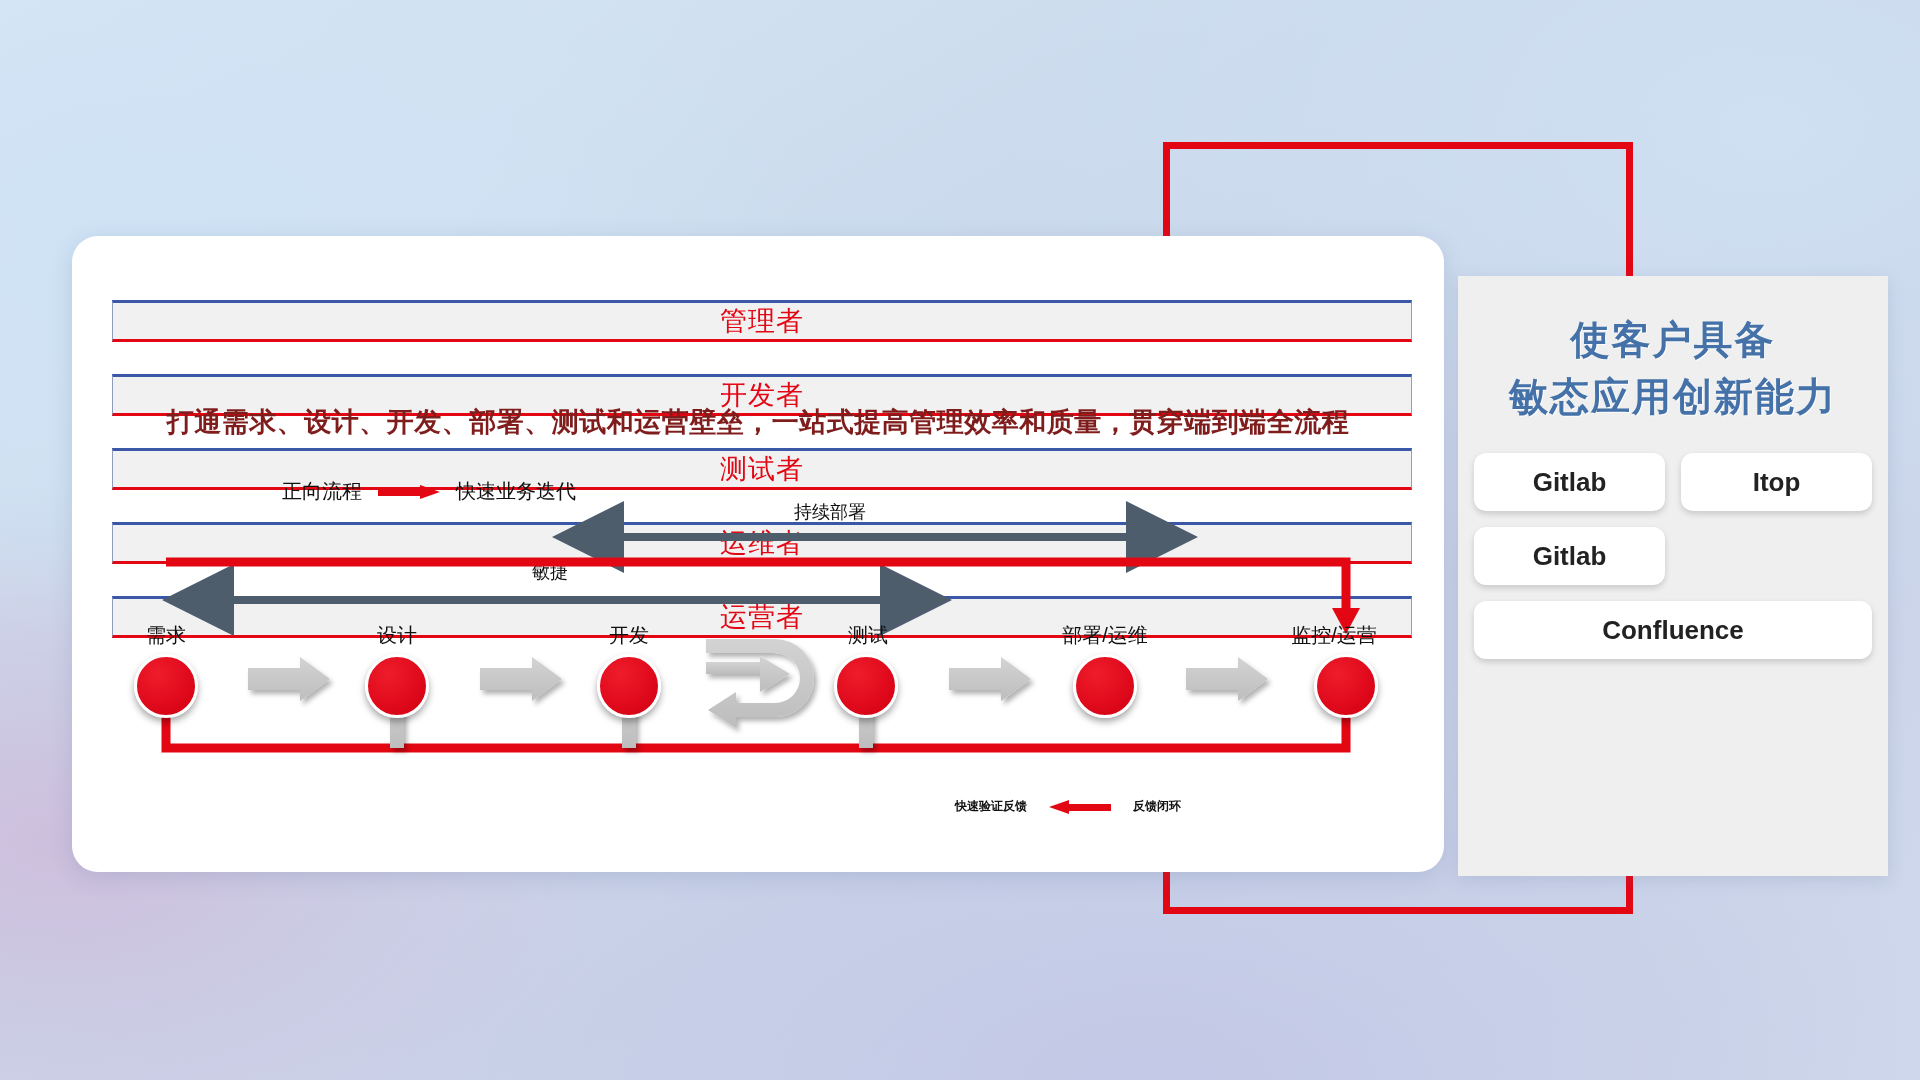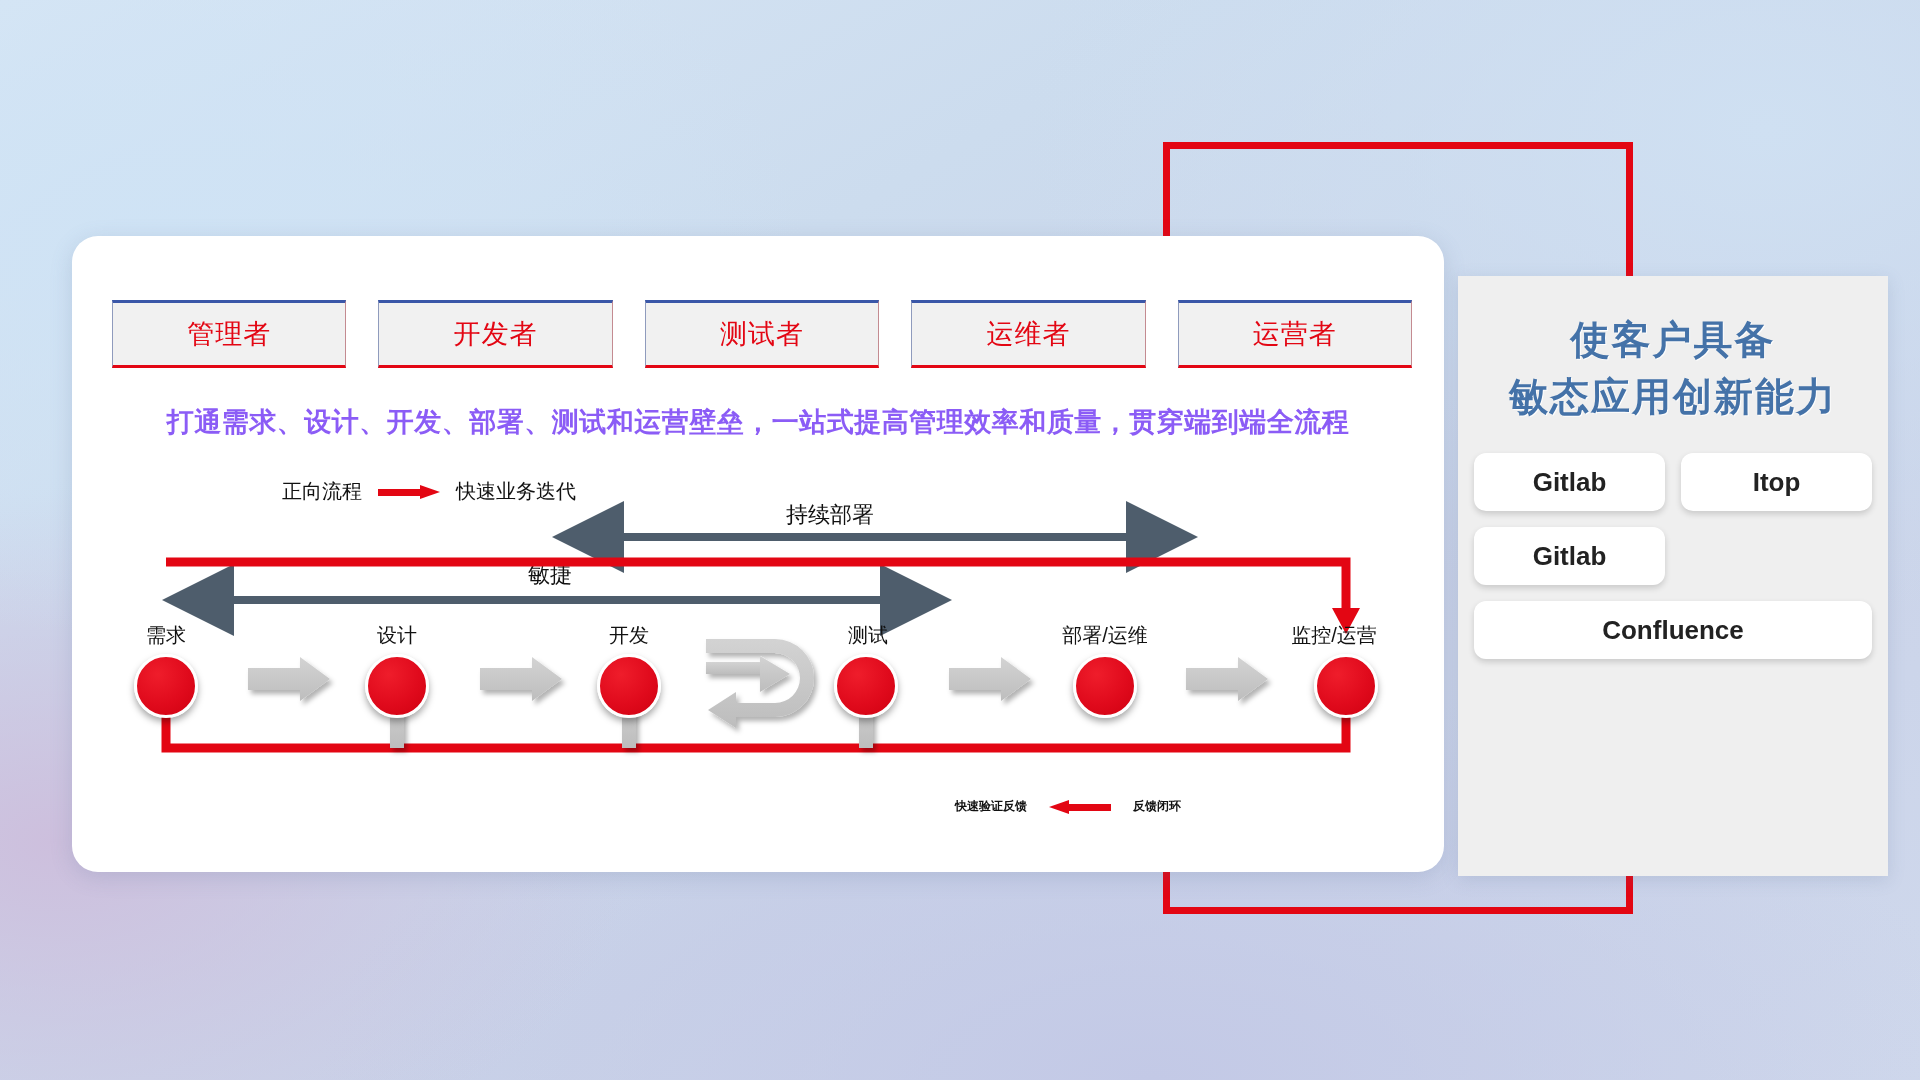--- a/index.html
+++ b/index.html
@@ -30,37 +30,37 @@
   
   #card{
     position:absolute;left:72px;top:236px;width:1372px;height:636px;
     background:#ffffff;border-radius:26px;
     box-shadow:0 5px 22px rgba(90,110,150,.20);
   }
 
   
   #roles{
     position:absolute;left:112px;top:300px;width:1300px;height:68px;
-    display:flex;gap:32px;
+    display:flex;gap:32px;flex-direction:column;
   }
   .role{
     flex:1;background:#F1F1F1;
     border-top:3px solid #3A57A8;
     border-bottom:3px solid #E30613;
     border-left:1px solid #8f9bbd;
     border-right:1px solid #c48b91;
     display:flex;align-items:center;justify-content:center;
     font-size:27px;color:#E30613;letter-spacing:1px;
     box-sizing:border-box;
   }
 
   
   #desc{
     position:absolute;left:0;top:404px;width:1516px;text-align:center;
-    font-size:27px;font-weight:bold;color:#8b5cf6;letter-spacing:.5px;
+    font-size:27px;font-weight:bold;color:#7f1d1d;letter-spacing:.5px;
   }
 
   
   #fwd{
     position:absolute;left:282px;top:478px;
     display:flex;align-items:center;gap:16px;
     font-size:20px;font-weight:normal;color:#111;
   }
   .redarrow-r{
     width:62px;height:13px;position:relative;
@@ -74,21 +74,21 @@
     position:absolute;left:955px;top:798px;
     display:flex;align-items:center;gap:22px;
     font-size:12px;font-weight:bold;color:#111;
   }
   .redarrow-l{width:62px;height:13px;position:relative;}
   .redarrow-l::before{content:"";position:absolute;right:0;top:4px;width:42px;height:7px;background:#E30613;}
   .redarrow-l::after{content:"";position:absolute;left:0;top:0;width:0;height:0;
     border-right:20px solid #E30613;border-top:7px solid transparent;border-bottom:7px solid transparent;}
 
   
-  .span-cap{position:absolute;font-size:22px;color:#111;text-align:center;}
+  .span-cap{position:absolute;font-size:18px;color:#111;text-align:center;}
 
   
   #pipe{position:absolute;left:0;top:0;width:1920px;height:1080px;pointer-events:none;}
 
   .stage-label{
     position:absolute;font-size:20px;color:#111;white-space:nowrap;
     transform:translateX(-50%);
   }
   .node{
     position:absolute;width:64px;height:64px;border-radius:50%;

